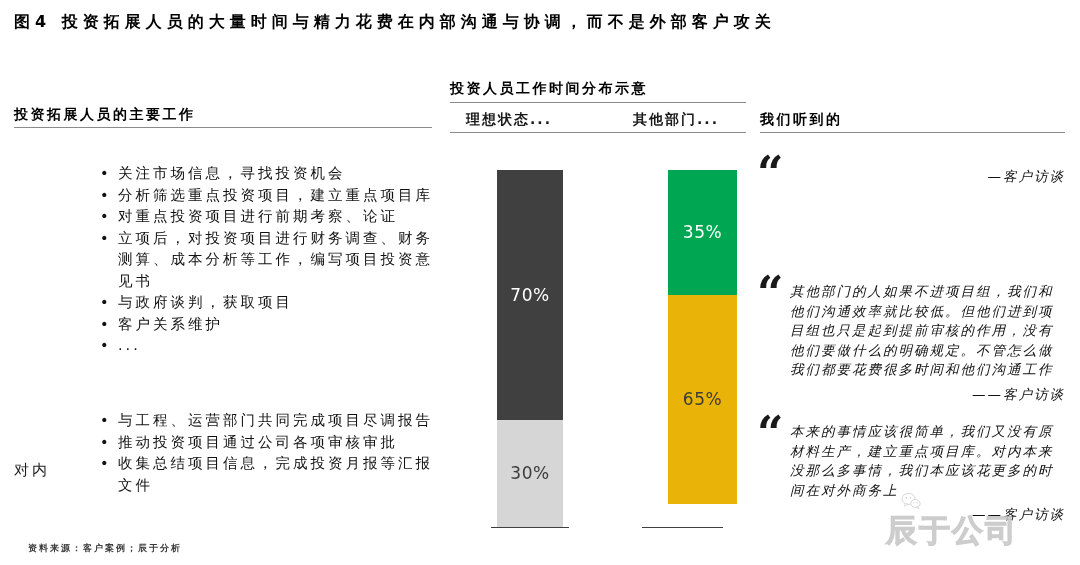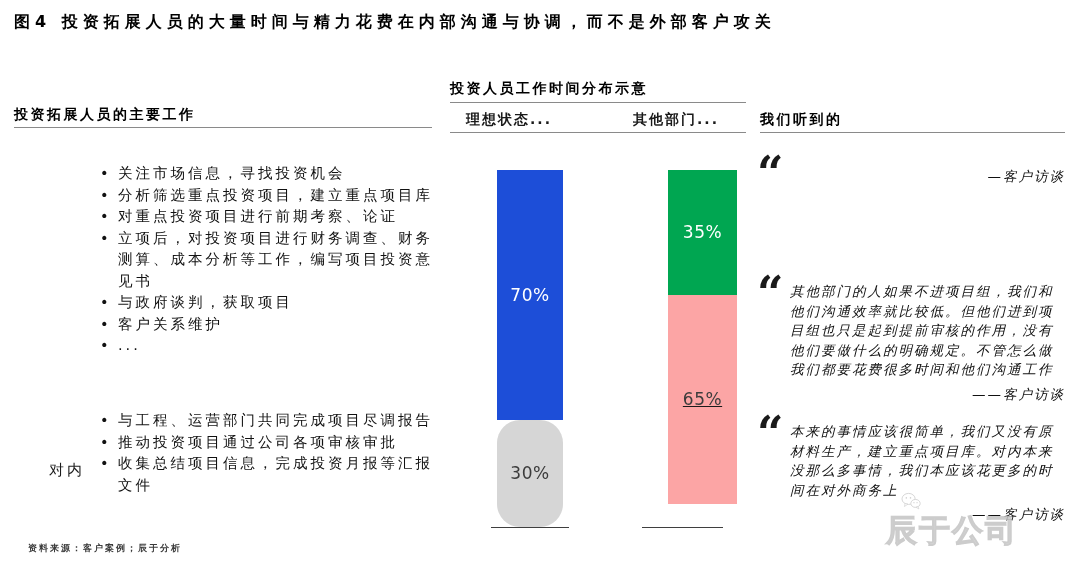--- a/index.html
+++ b/index.html
@@ -18,21 +18,21 @@
   .hdr-right { left: 760px; top: 104px; width: 305px; height: 29px; padding-top: 7px; }
 
   .subhdr-row { position: absolute; left: 450px; top: 104px; width: 296px; height: 29px;
                 border-bottom: 1.5px solid #8a8a8a; }
   .subhdr { position: absolute; top: 7px; font-weight: bold; font-size: 14px; letter-spacing: 2px; }
   .subhdr.ideal  { left: 16px; }
   .subhdr.actual { left: 183px; }
 
   
   .cat-box { position: absolute; left: 14px; width: 71px; display: flex;
-             align-items: center; justify-content: flex-end;
+             align-items: center; justify-content: flex-start;
              font-size: 15px; letter-spacing: 3px; }
   .cat-outer { top: 167px; height: 219px; color: #fff; }
   .cat-inner { top: 413px; height: 114px; color: #1a1a1a; }
 
   .bullets { position: absolute; left: 98px; width: 338px; list-style: none; }
   .bullets-outer { top: 163px; }
   .bullets-inner { top: 410px; }
   .bullets li { position: relative; padding-left: 20px; font-size: 14.5px;
                 line-height: 21.5px; letter-spacing: 3px; color: #111; }
   .bullets li::before { content: "•"; position: absolute; left: 2px; top: 0; letter-spacing: 0; }
@@ -101,32 +101,32 @@
     <li>收集总结项目信息，完成投资月报等汇报文件</li>
   </ul>
 
   <div class="col-header hdr-mid">投资人员工作时间分布示意</div>
   <div class="subhdr-row">
     <span class="subhdr ideal">理想状态...</span>
     <span class="subhdr actual">其他部门...</span>
   </div>
 
   <div class="bar bar-ideal">
-      <div class="bar-seg" style="height: 249.9px; background: #1d4ed8;">
+      <div class="bar-seg" style="height: 249.9px; background: #404040;">
         <span class="bar-label on-green">70%</span>
       </div>
-      <div class="bar-seg" style="height: 107.1px; background: rgb(214, 214, 214); border-radius: 23px;">
+      <div class="bar-seg" style="height: 107.1px; background: rgb(214, 214, 214);">
         <span class="bar-label on-gray">30%</span>
       </div>
     </div>
   <div class="bar bar-actual">
       <div class="bar-seg" style="height: 124.95px; background: rgb(0, 166, 81);">
         <span class="bar-label on-green">35%</span>
       </div>
-      <div class="bar-seg" style="height: 209px; background: #fca5a5; text-decoration: underline;">
+      <div class="bar-seg" style="height: 209px; background: #eab308;">
         <span class="bar-label on-gray">65%</span>
       </div>
     </div>
   <div class="baseline baseline-ideal"></div>
   <div class="baseline baseline-actual"></div>
 
   <div class="col-header hdr-right">我们听到的</div>
 
   <div class="quote quote-1">
     <span class="quote-mark">“</span>

